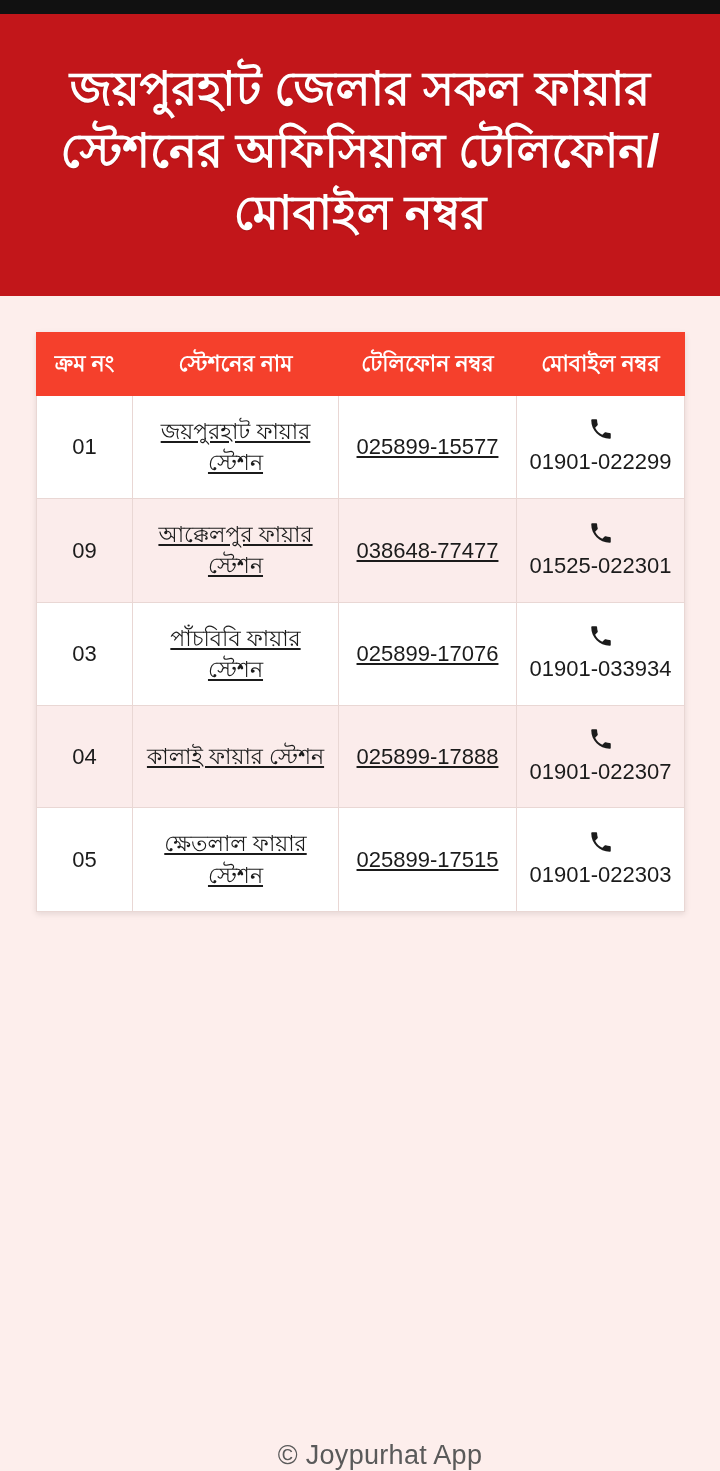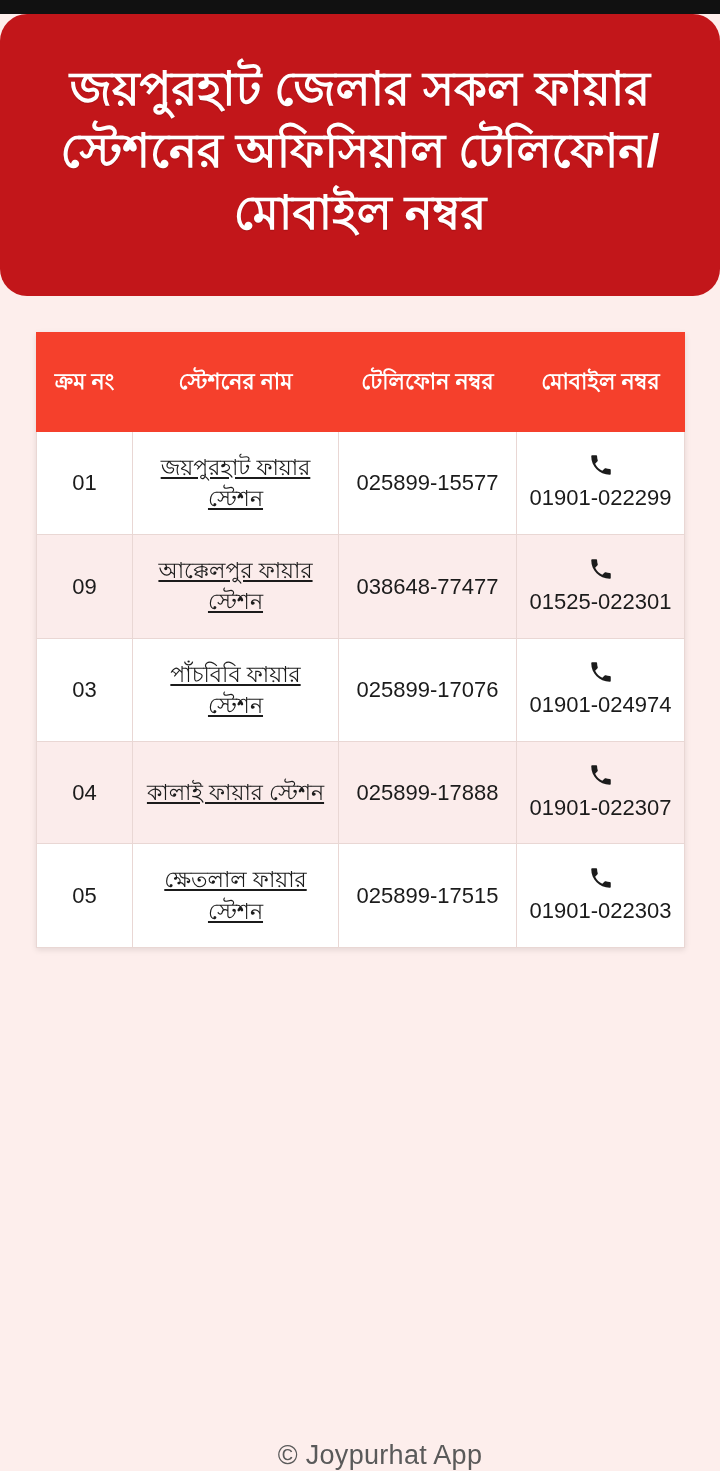--- a/index.html
+++ b/index.html
@@ -27,21 +27,20 @@
     width: 100%;
   }
   .header {
     background: #c2161a;
     width: 100%;
     padding: 44px 24px 52px 24px;
     box-sizing: border-box;
     display: flex;
     align-items: center;
     justify-content: center;
-    border-radius: 27px;
   }
   .header-title {
     color: #ffffff;
     font-size: 47px;
     line-height: 1.32;
     font-weight: bold;
     text-align: center;
     letter-spacing: 0px;
     text-shadow: 0 1px 1px rgba(0,0,0,0.15);
   }
@@ -56,21 +55,21 @@
     table-layout: fixed;
     box-shadow: 0 2px 6px rgba(0,0,0,0.10);
     background: #ffffff;
   }
   table.data-table th {
     background: #f5402c;
     color: #ffffff;
     font-size: 22px;
     font-weight: bold;
     line-height: 1.35;
-    padding: 34px 6px;
+    padding: 16px 6px;
     text-align: center;
     border: 1px solid #f5402c;
     vertical-align: middle;
   }
   table.data-table td {
     border: 1px solid #e9d7d4;
     text-align: center;
     vertical-align: middle;
     font-size: 22px;
     color: #1b1b1b;
@@ -87,20 +86,21 @@
     font-size: 23px;
     color: #222;
   }
   td.col-name {
     font-size: 23px;
     text-decoration: underline;
   }
   td.col-tel {
     font-size: 23px;
     color: #222;
+    text-decoration: underline;
   }
   td.col-mobile {
     font-size: 23px;
     font-weight: normal;
     color: #9d1b1b;
     line-height: 1.35;
   }
   .phone-icon {
     display: block;
     margin: 0 auto 4px auto;
@@ -177,21 +177,21 @@
         </tr>
 
         <tr class="row-odd">
           <td class="col-serial">03</td>
           <td class="col-name">পাঁচবিবি ফায়ার স্টেশন</td>
           <td class="col-tel">025899-17076</td>
           <td class="col-mobile">
             <svg class="phone-icon" viewBox="0 0 24 24">
               <path fill="#1b1b1b" d="M6.6 10.8c1.4 2.8 3.8 5.2 6.6 6.6l2.2-2.2c.3-.3.7-.4 1-.2 1.2.4 2.4.6 3.6.6.6 0 1 .4 1 1V20c0 .6-.4 1-1 1C10.6 21 3 13.4 3 4c0-.6.4-1 1-1h3.4c.6 0 1 .4 1 1 0 1.3.2 2.5.6 3.6.1.3 0 .7-.2 1l-2.2 2.2z"></path>
             </svg>
-            <span class="mobile-number">01901-024974</span>
+            <span class="mobile-number">01901-033934</span>
           </td>
         </tr>
 
         <tr class="row-even">
           <td class="col-serial">04</td>
           <td class="col-name">কালাই ফায়ার স্টেশন</td>
           <td class="col-tel">025899-17888</td>
           <td class="col-mobile">
             <svg class="phone-icon" viewBox="0 0 24 24">
               <path fill="#1b1b1b" d="M6.6 10.8c1.4 2.8 3.8 5.2 6.6 6.6l2.2-2.2c.3-.3.7-.4 1-.2 1.2.4 2.4.6 3.6.6.6 0 1 .4 1 1V20c0 .6-.4 1-1 1C10.6 21 3 13.4 3 4c0-.6.4-1 1-1h3.4c.6 0 1 .4 1 1 0 1.3.2 2.5.6 3.6.1.3 0 .7-.2 1l-2.2 2.2z"></path>

